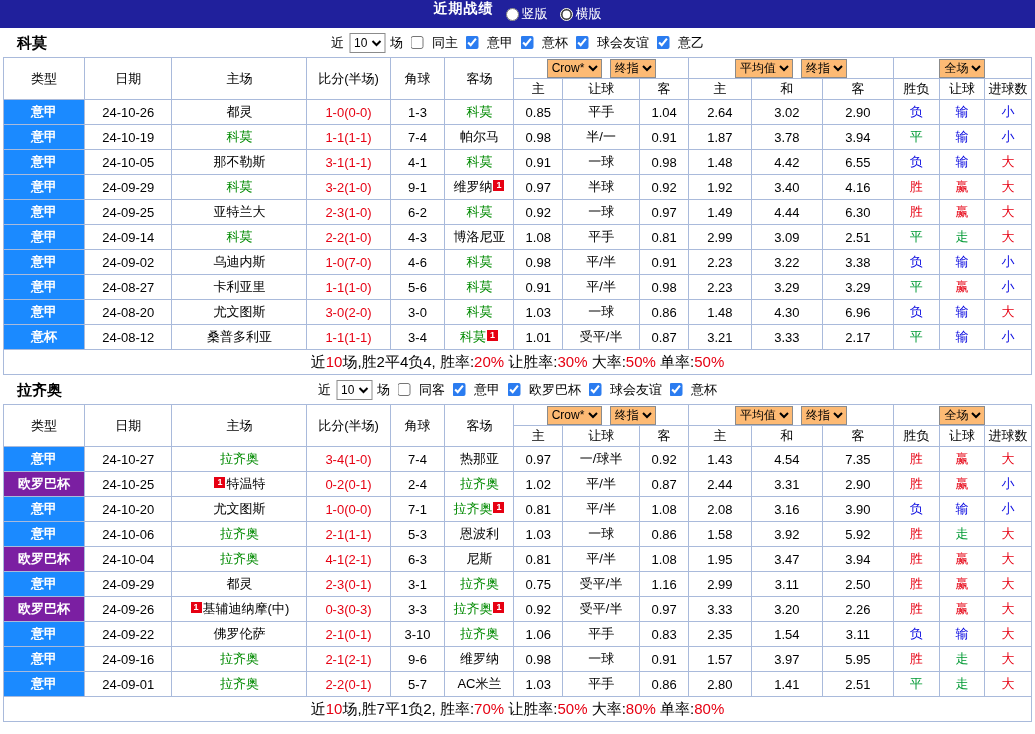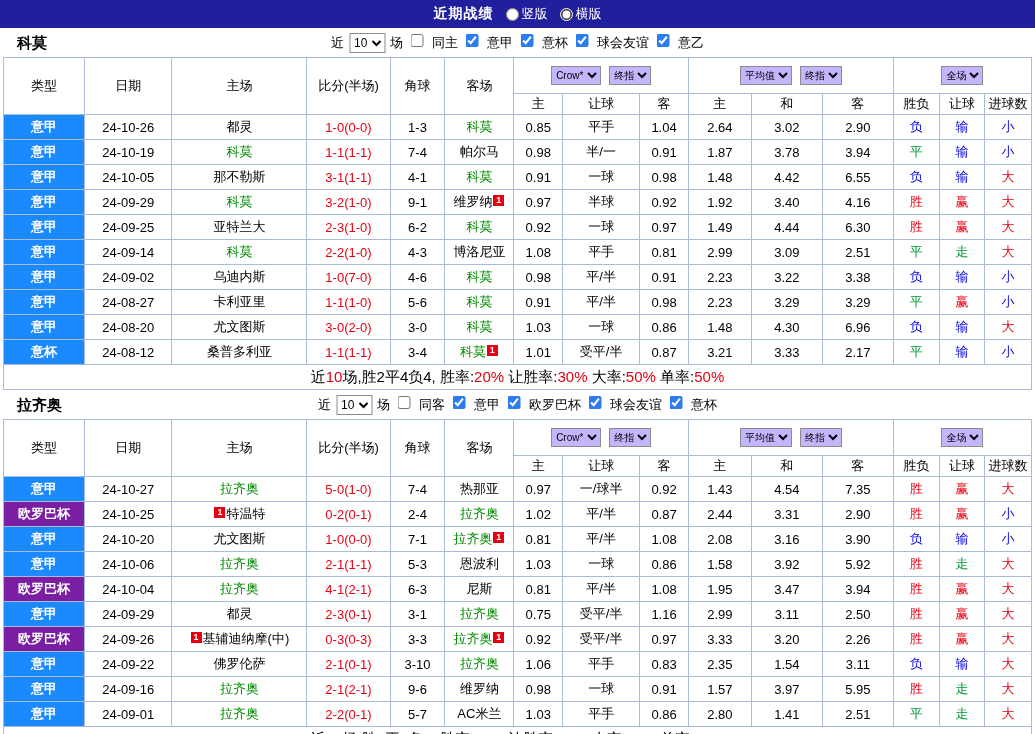--- a/index.html
+++ b/index.html
@@ -1,32 +1,32 @@
 <!DOCTYPE html>
 <html><head>
 <meta charset="utf-8">
 <style>
   *{box-sizing:border-box;margin:0;padding:0}
   body{font-family:"Liberation Sans","DejaVu Sans",sans-serif;background:#fff}
   .page{width:1035px}
-  .topbar{height:28px;background:#20209c;display:flex;align-items:center;justify-content:center;gap:12px;color:#fff}
+  .topbar{height:28px;background:#20209c;display:flex;justify-content:center;gap:12px;color:#fff}
   .topbar-title{font-size:14px;font-weight:bold;letter-spacing:1px}
   .radio-wrap{display:inline-flex;align-items:center;gap:3px;font-size:13px;cursor:pointer}
   .radio-wrap input{accent-color:#fff;width:13px;height:13px;margin:0}
   .section{padding:0 3px}
   .sec-header{position:relative;height:29px}
   .team-name{position:absolute;left:14px;top:50%;transform:translateY(-50%);font-size:15px;font-weight:bold;color:#000}
   .filters{position:absolute;left:50%;top:50%;transform:translate(-50%,-50%);display:flex;align-items:center;gap:3px;font-size:13px;white-space:nowrap;color:#000}
   .filters select{height:20px;font-size:12px;margin:0 2px;border:1px solid #8b8b8b;background:#fff}
-  .chk{display:inline-flex;gap:8px;cursor:pointer}
+  .chk{display:inline-flex;align-items:center;gap:8px;cursor:pointer}
   .chk input{accent-color:#2b7cf0;width:13px;height:13px;margin:0 1px 0 4px}
   table{width:100%;border-collapse:collapse;table-layout:fixed}
   th,td{border:1px solid #a9badb;text-align:center;font-size:13px;height:25px;padding:0 1px;overflow:hidden;white-space:nowrap;font-weight:normal;color:#000;background:#fff}
   thead th,thead td{height:21px}
-  thead select{height:19px;font-size:10px;margin:8px 4px;border:1px solid #8b8b8b;background:#c4b5fd}
+  thead select{height:19px;font-size:12px;margin:0 4px;border:1px solid #8b8b8b;background:#fdba74}
   td.league{color:#fff;font-weight:bold}
   .t-blue{background:#1b8aff !important}
   .t-purple{background:#7b1fa2 !important}
   .green{color:#008a00}
   .score{color:#e60012}
   .c-red{color:#e60012}
   .c-green{color:#009933}
   .c-blue{color:#0b0be0}
   .badge{display:inline-block;width:11px;height:11px;line-height:11px;background:#e60012;color:#fff;font-size:9px;font-weight:bold;vertical-align:3px;margin:0 1px;text-align:center}
   tfoot td{font-size:15px}
@@ -367,21 +367,21 @@
               <th>胜负</th>
               <th>让球</th>
               <th>进球数</th>
             </tr>
           </thead>
           <tbody>
             <tr>
               <td class="league t-blue">意甲</td>
               <td>24-10-27</td>
               <td><span class="green">拉齐奥</span></td>
-              <td class="score">5-0(1-0)</td>
+              <td class="score">3-4(1-0)</td>
               <td>7-4</td>
               <td><span>热那亚</span></td>
               <td>0.97</td>
               <td>一/球半</td>
               <td>0.92</td>
               <td>1.43</td>
               <td>4.54</td>
               <td>7.35</td>
               <td class="c-red">胜</td>
               <td class="c-red">赢</td>

